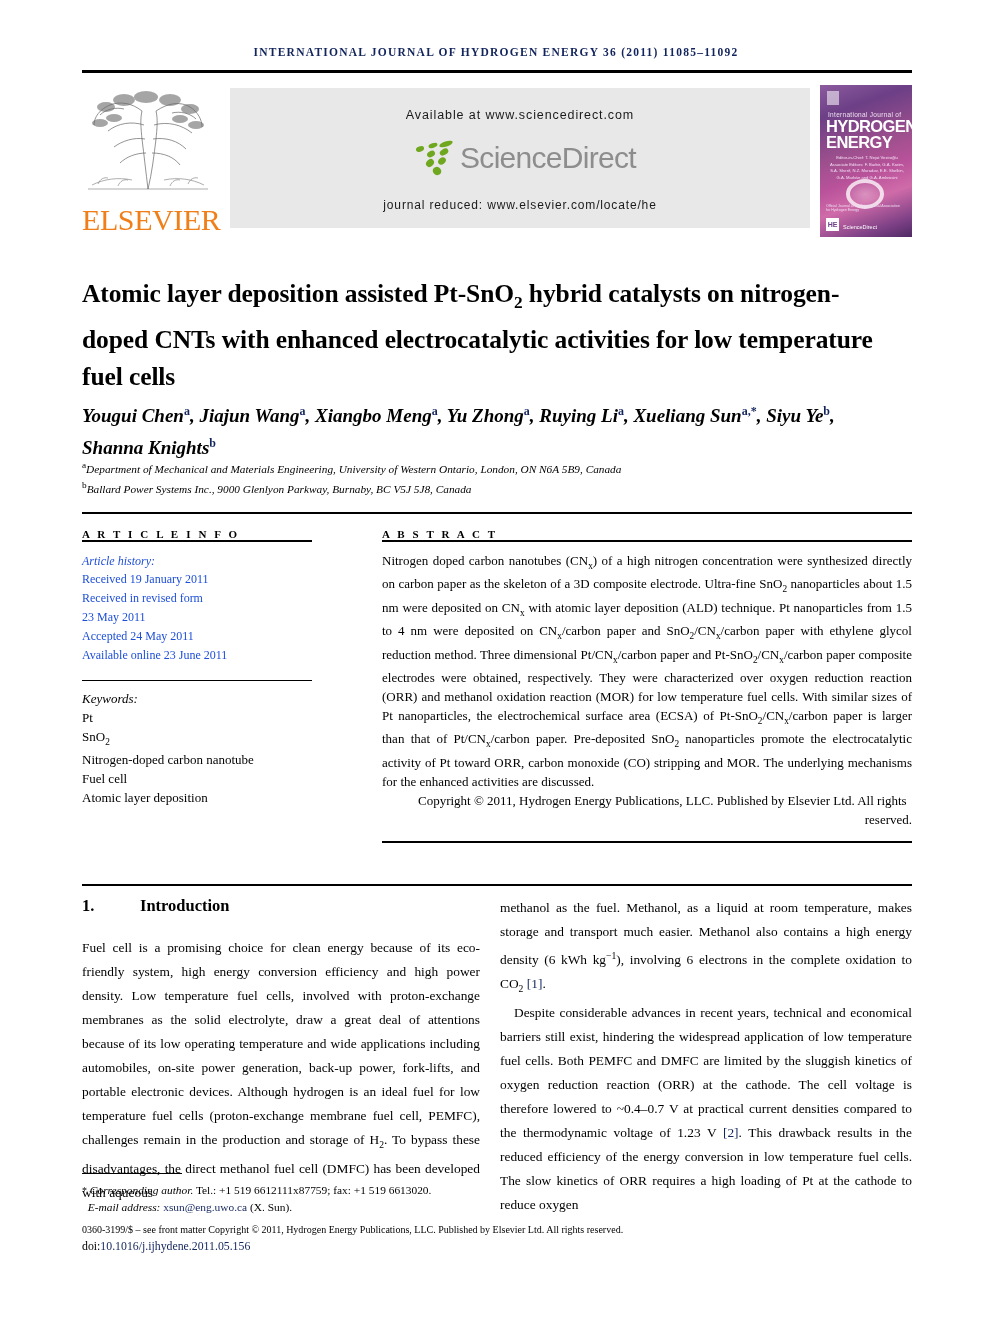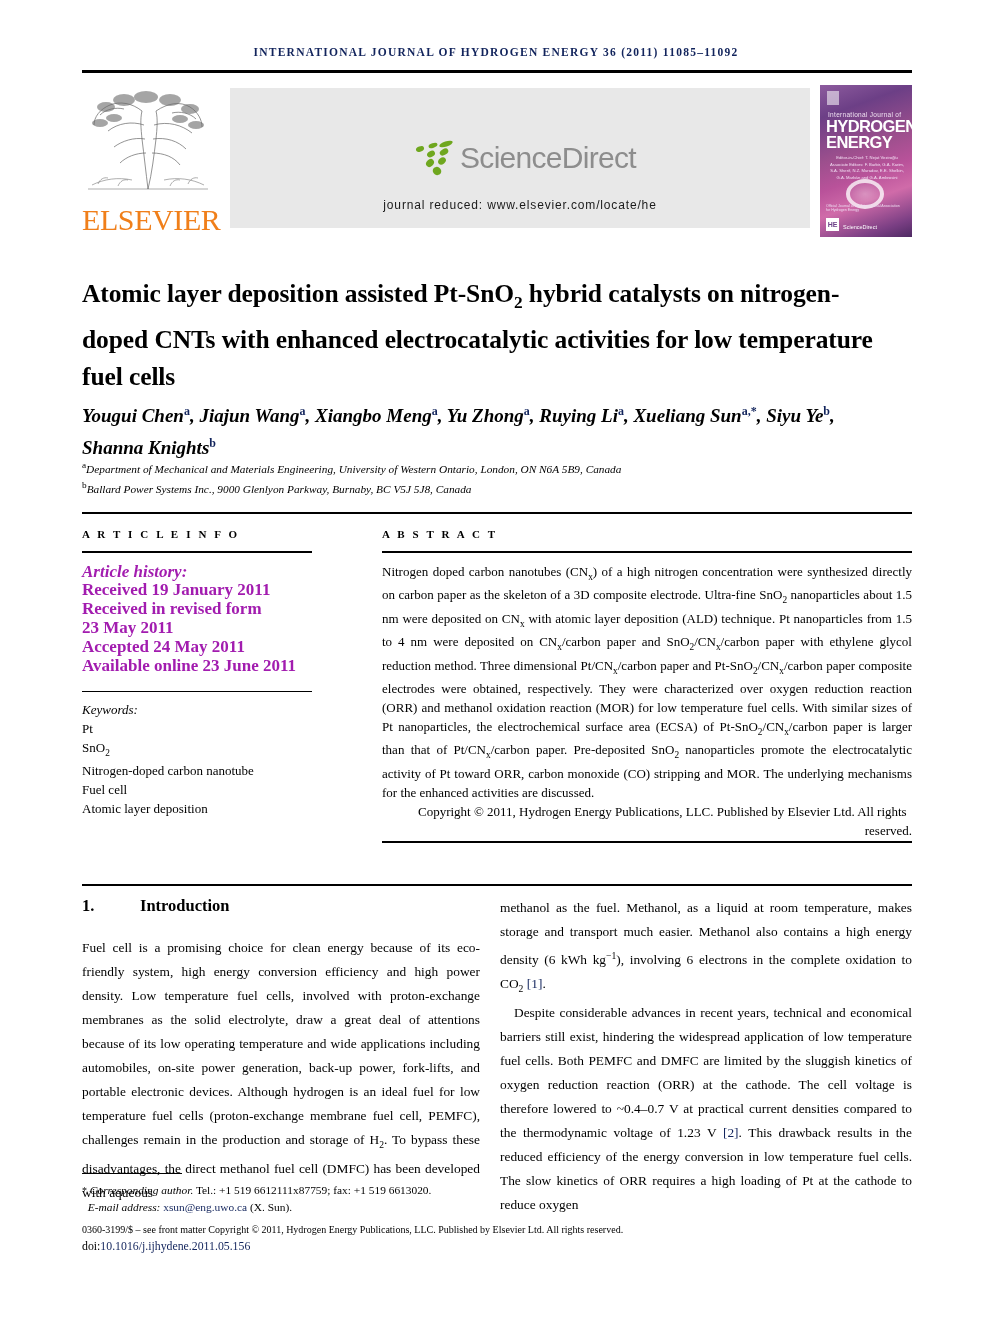--- a/index.html
+++ b/index.html
@@ -192,28 +192,28 @@
   }
   .col-info { position: absolute; left: 82px; top: 528px; width: 268px; }
   .col-abs  { position: absolute; left: 382px; top: 528px; width: 530px; }
 
   .sec-label {
     font-family: "Liberation Serif", serif;
     font-weight: bold;
     font-size: 11px;
     letter-spacing: 2.6px;
     color: #000;
-    margin-bottom: 11px;
+    margin-bottom: 0;
   }
   .thin-rule { height: 1.6px; background: #000; width: 100%; margin-bottom: 10px; }
   .thin-rule.short { width: 230px; }
 
   .hist {
     font-family: "Liberation Serif", serif;
-    font-size: 17px; line-height: 18.8px; color: #a21caf; font-weight: bold;
+    font-size: 12px; line-height: 18.8px; color: #1d4ed8;
   }
   .hist .it { font-style: italic; }
   .kw-gap { height: 16px; }
   .kw-rule { height: 1.1px; background: #000; width: 230px; margin-bottom: 9px; }
   .kw {
     font-family: "Liberation Serif", serif;
     font-size: 13px; line-height: 18.8px; color: #000;
   }
   .kw .it { font-style: italic; }
   .kw sub { font-size: 0.72em; }
@@ -338,20 +338,21 @@
           <path d="M14 99 C16 94 20 92 24 93"></path>
           <path d="M104 99 C106 94 110 92 114 93"></path>
           <path d="M34 101 C36 96 40 94 44 95"></path>
           <path d="M86 101 C88 96 92 94 96 95"></path>
         </g>
       </svg>
       <div class="elsevier-word">ELSEVIER</div>
     </div>
 
     <div class="sd-box">
+      <div class="sd-avail">Available at www.sciencedirect.com</div>
       <div class="sd-logo-wrap">
         <div class="sd-logo-inner">
           <svg width="52" height="40" viewBox="0 0 52 40">
             <g fill="#6fa71f">
               <ellipse cx="42" cy="6" rx="7" ry="2.6" transform="rotate(-18 42 6)"></ellipse>
               <ellipse cx="29" cy="7.5" rx="4.6" ry="2.3" transform="rotate(-18 29 7.5)"></ellipse>
               <ellipse cx="16" cy="11" rx="4.2" ry="2.6" transform="rotate(-22 16 11)"></ellipse>
               <ellipse cx="40" cy="14" rx="4.6" ry="3" transform="rotate(-30 40 14)"></ellipse>
               <ellipse cx="27" cy="16" rx="4.2" ry="3" transform="rotate(-30 27 16)"></ellipse>
               <ellipse cx="38" cy="23" rx="4.2" ry="3.2" transform="rotate(-40 38 23)"></ellipse>

